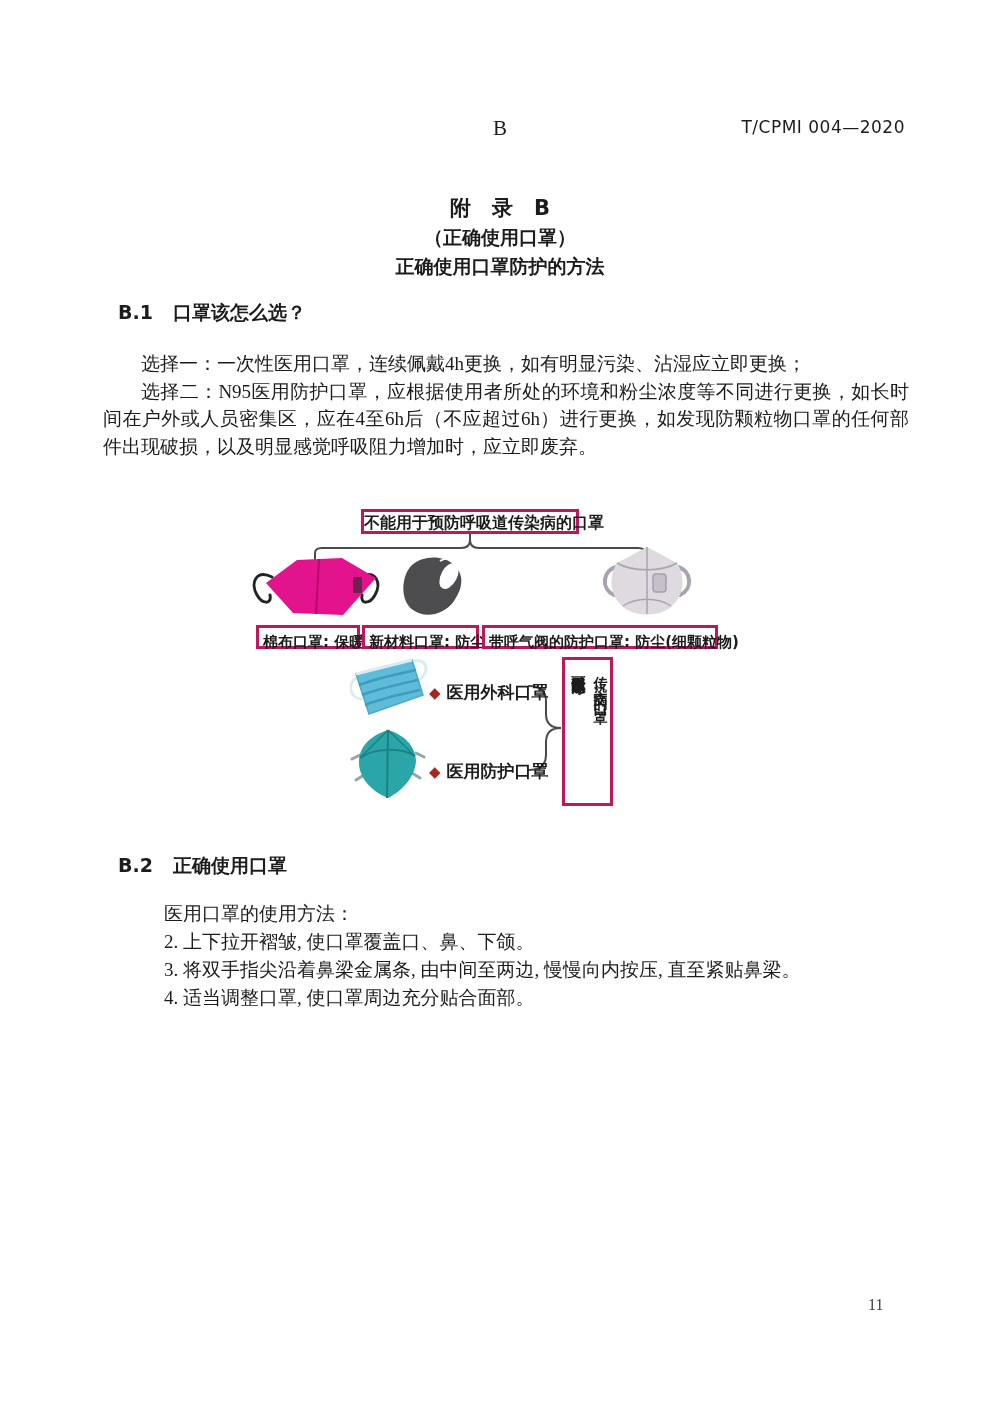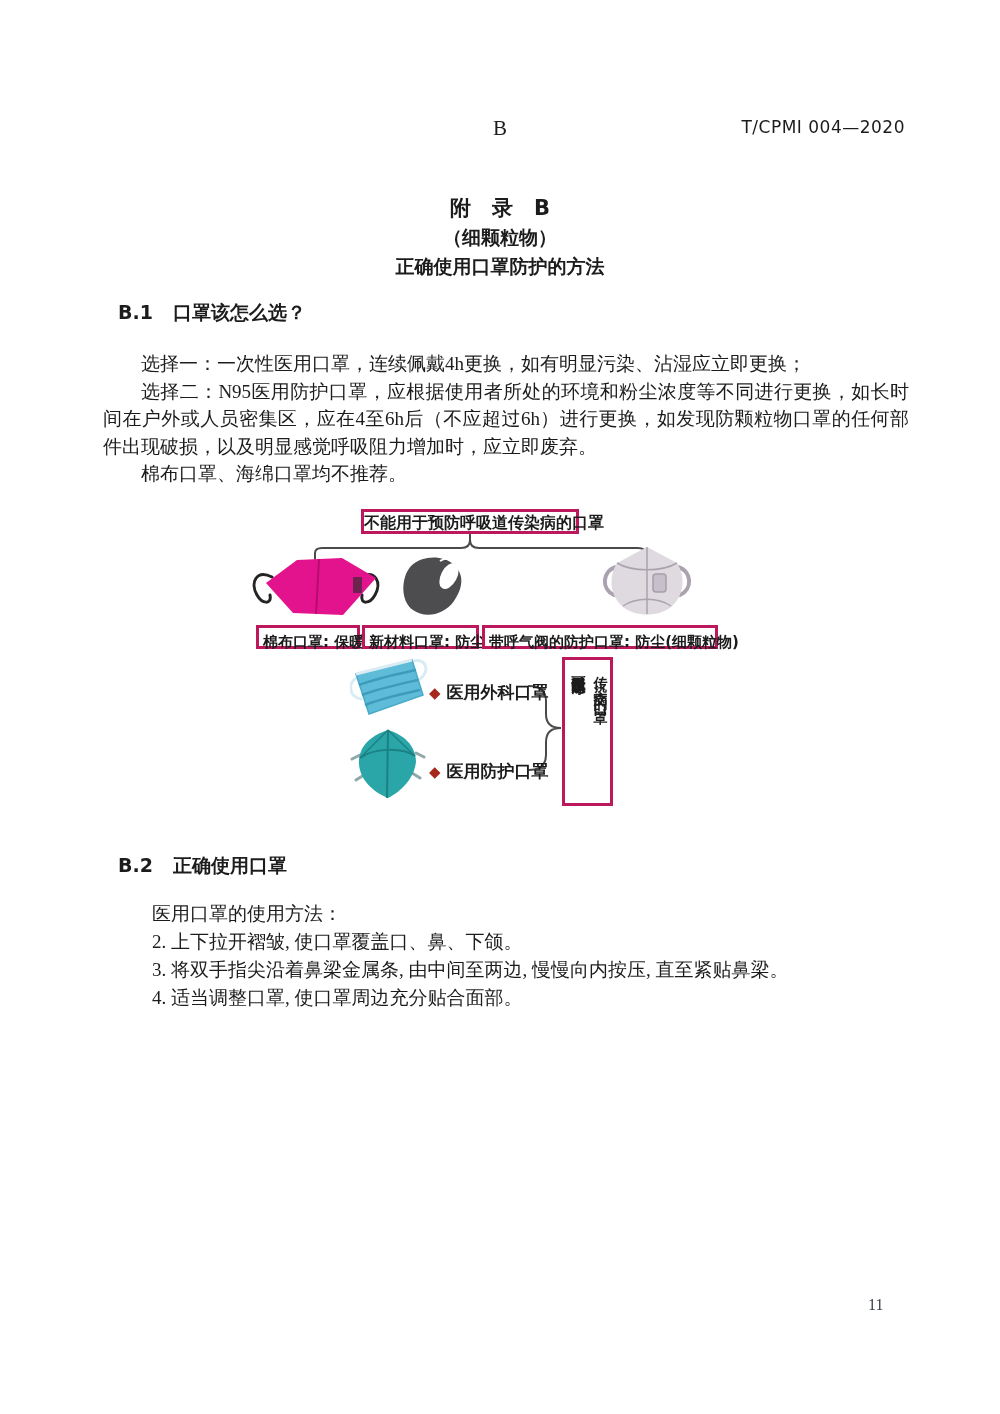--- a/index.html
+++ b/index.html
@@ -29,21 +29,21 @@
     font-family:"DejaVu Sans","Liberation Sans",sans-serif; }
   .sec-heading .sec-num { margin-right:20px; }
   .b1-heading { top:300px; }
   .b2-heading { top:853px; }
 
   
   .body-text { left:103px; width:806px; font-size:19px; line-height:27.6px;
     text-align:justify; }
   .b1-body { top:350px; }
   .para-indent { text-indent:2em; }
-  .b2-body { top:900px; left:152px; width:780px; text-align:left; line-height:28px; }
+  .b2-body { top:900px; left:164px; width:780px; text-align:left; line-height:28px; }
   .b2-body div { white-space:nowrap; }
 
   
   .diagram { top:505px; left:230px; width:560px; height:330px; }
   .dg-box { position:absolute; border:3px solid #be185d; background:#fff;
     font-family:"DejaVu Sans","Liberation Sans",sans-serif; font-weight:700;
     text-align:center; white-space:nowrap; }
   .dg-topbox { left:131px; top:4px; width:218px; height:25px;
     font-size:16px; line-height:21px; }
   .dg-label { top:120px; height:24px; font-size:15px; line-height:20px; padding:4px 4px; }
@@ -76,32 +76,31 @@
   .page-num { top:1296px; left:868px; font-size:16px; color:#3a3f4a; }
 </style>
 </head>
 <body>
 
 <div class="abs hdr-center">B</div>
 <div class="abs hdr-right">T/CPMI 004—2020</div>
 
 <div class="abs title-block">
   <div class="title-line1">附　录　B</div>
-  <div class="title-line2">（细颗粒物）</div>
+  <div class="title-line2">（正确使用口罩）</div>
   <div class="title-line3">正确使用口罩防护的方法</div>
 </div>
 
 <div class="abs sec-heading b1-heading">
   <span class="sec-num">B.1</span><span>口罩该怎么选？</span>
 </div>
 
 <div class="abs body-text b1-body">
   <p class="para-indent">选择一：一次性医用口罩，连续佩戴4h更换，如有明显污染、沾湿应立即更换；</p>
   <p class="para-indent">选择二：N95医用防护口罩，应根据使用者所处的环境和粉尘浓度等不同进行更换，如长时间在户外或人员密集区，应在4至6h后（不应超过6h）进行更换，如发现防颗粒物口罩的任何部件出现破损，以及明显感觉呼吸阻力增加时，应立即废弃。</p>
-  <p class="para-indent">棉布口罩、海绵口罩均不推荐。</p>
 </div>
 
 <div class="abs diagram">
 
   <svg class="abs connectors" width="560" height="330" viewBox="0 0 560 330">
     <path d="M85,54 L85,48 Q85,43 92,43 L231,43 Q240,43 240,35 L240,29" fill="none" stroke="#4a4a4a" stroke-width="2" stroke-linecap="round"></path>
     <path d="M240,29 L240,35 Q240,43 249,43 L408,43 Q415,43 415,48 L415,54" fill="none" stroke="#4a4a4a" stroke-width="2" stroke-linecap="round"></path>
     <path d="M299,181 Q316,181 316,196 L316,209 Q316,223 331,223 Q316,223 316,237 L316,250 Q316,265 299,265" fill="none" stroke="#4a4a4a" stroke-width="2" stroke-linecap="round"></path>
   </svg>
 

